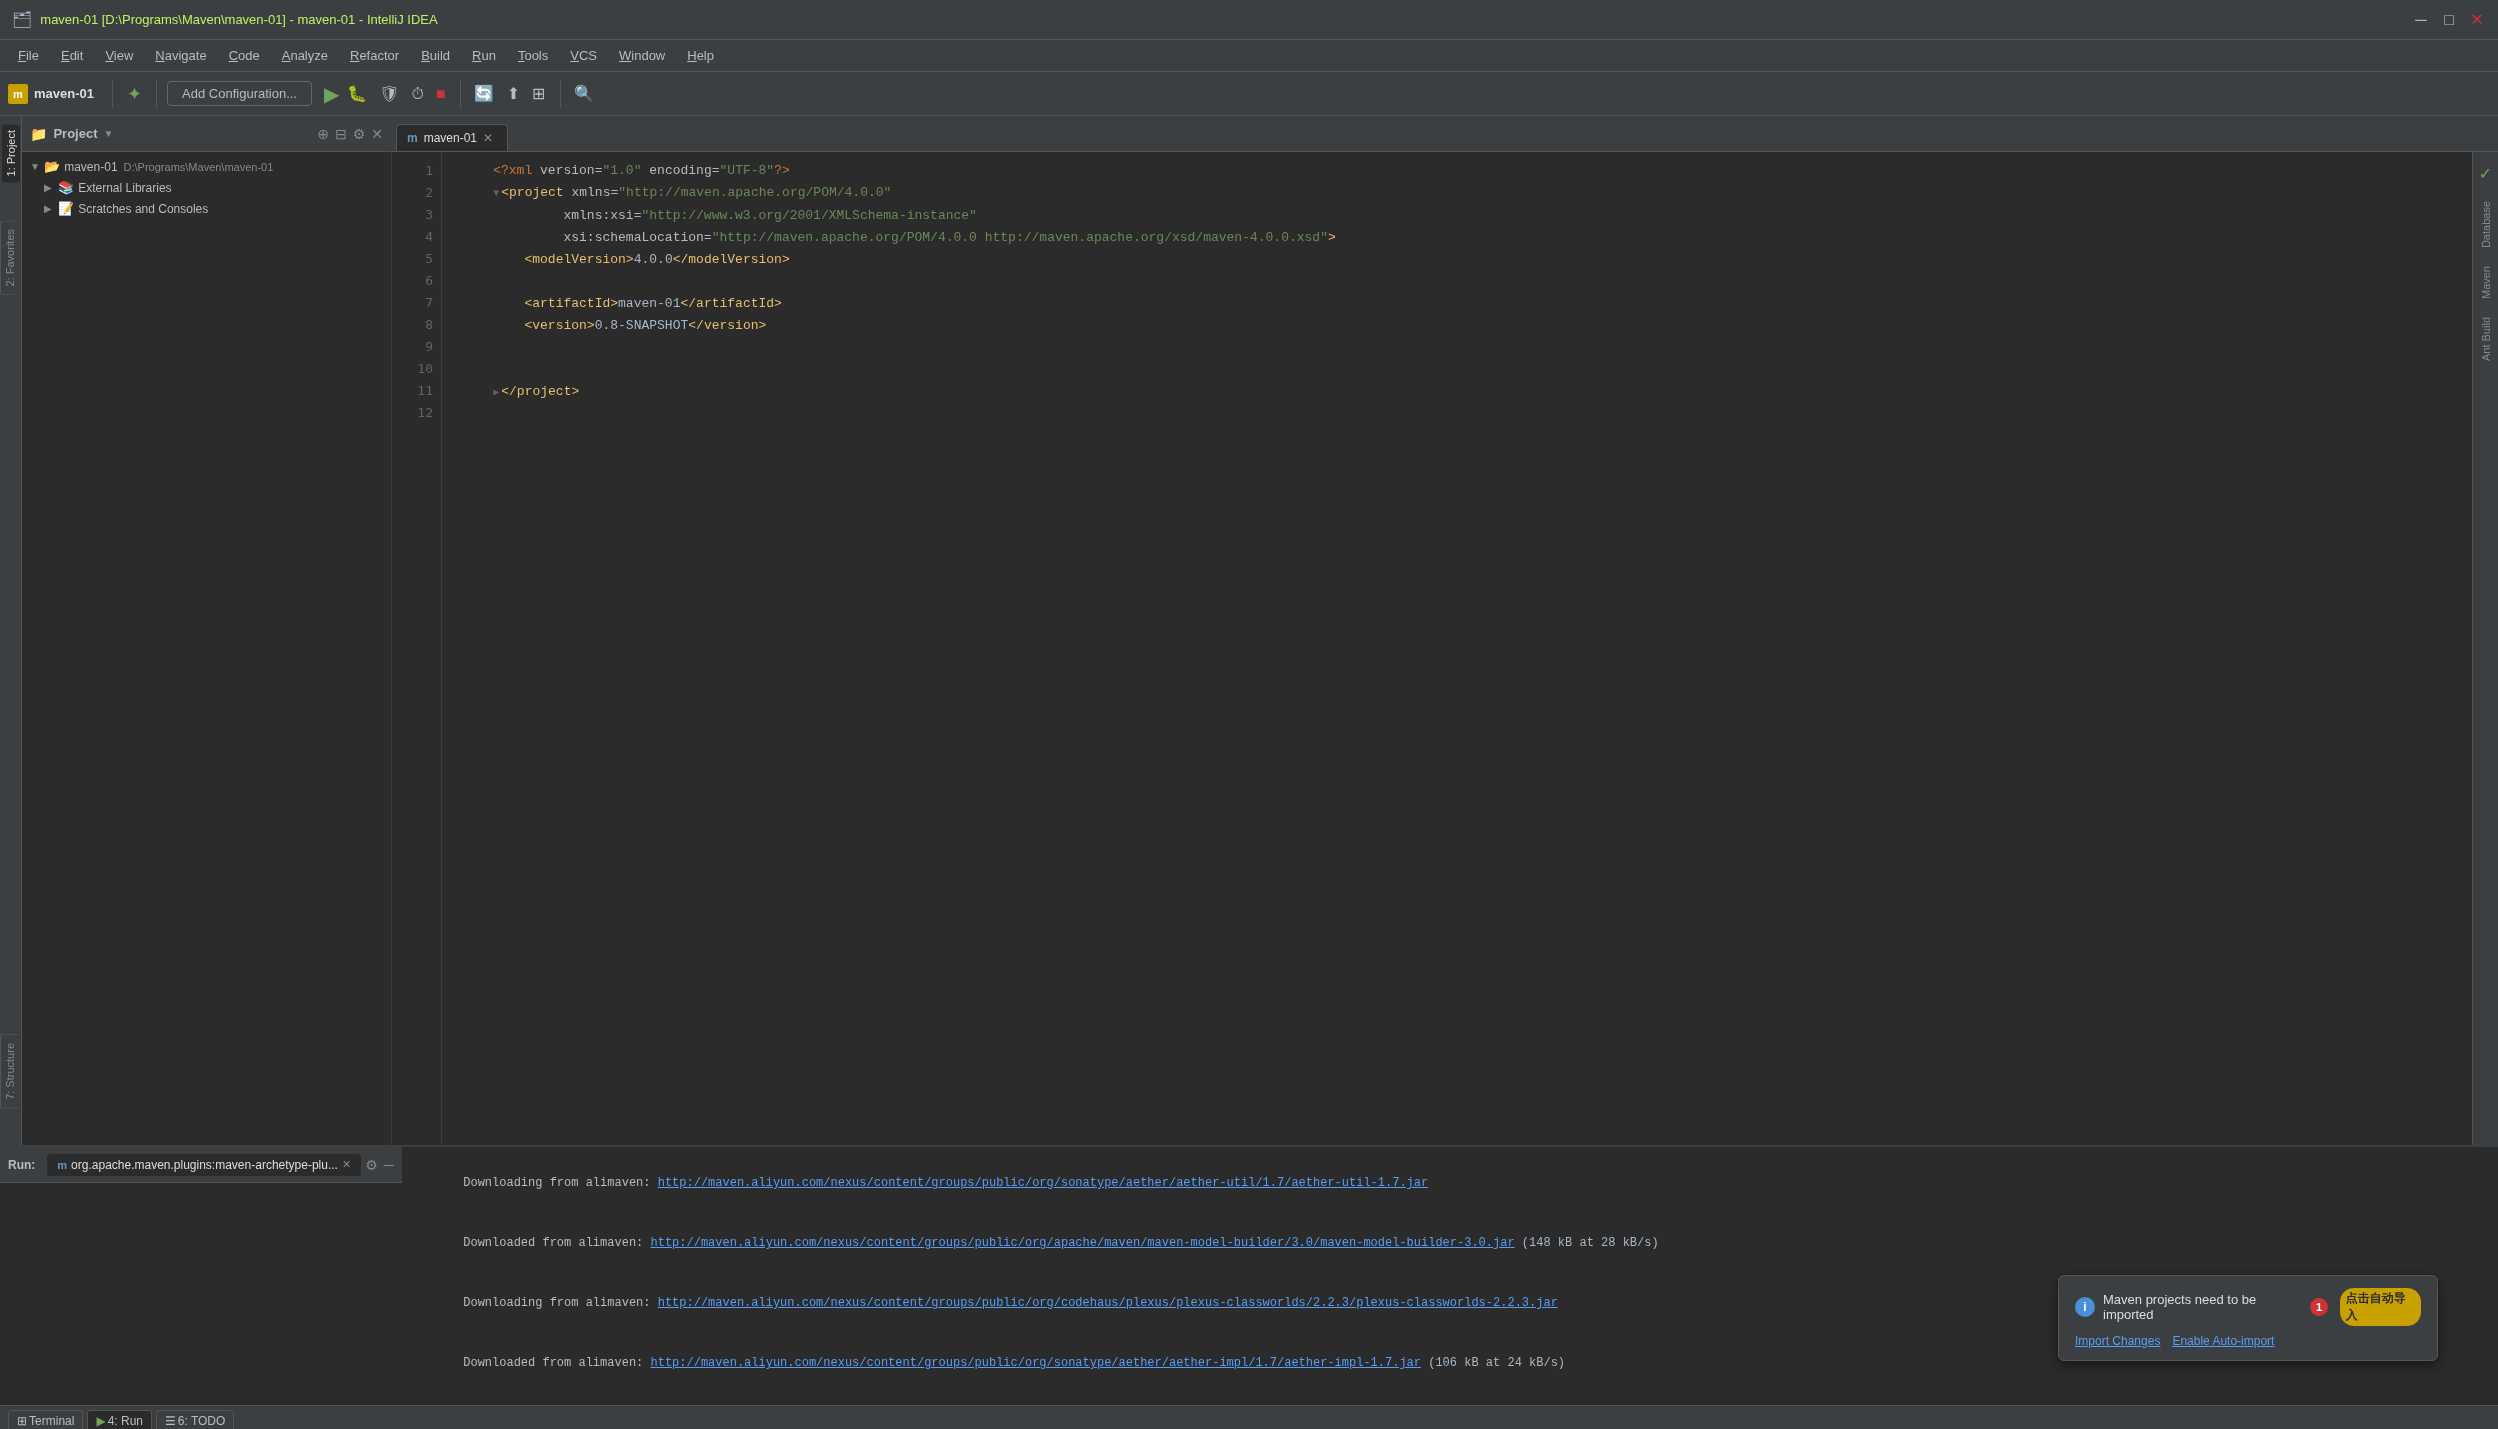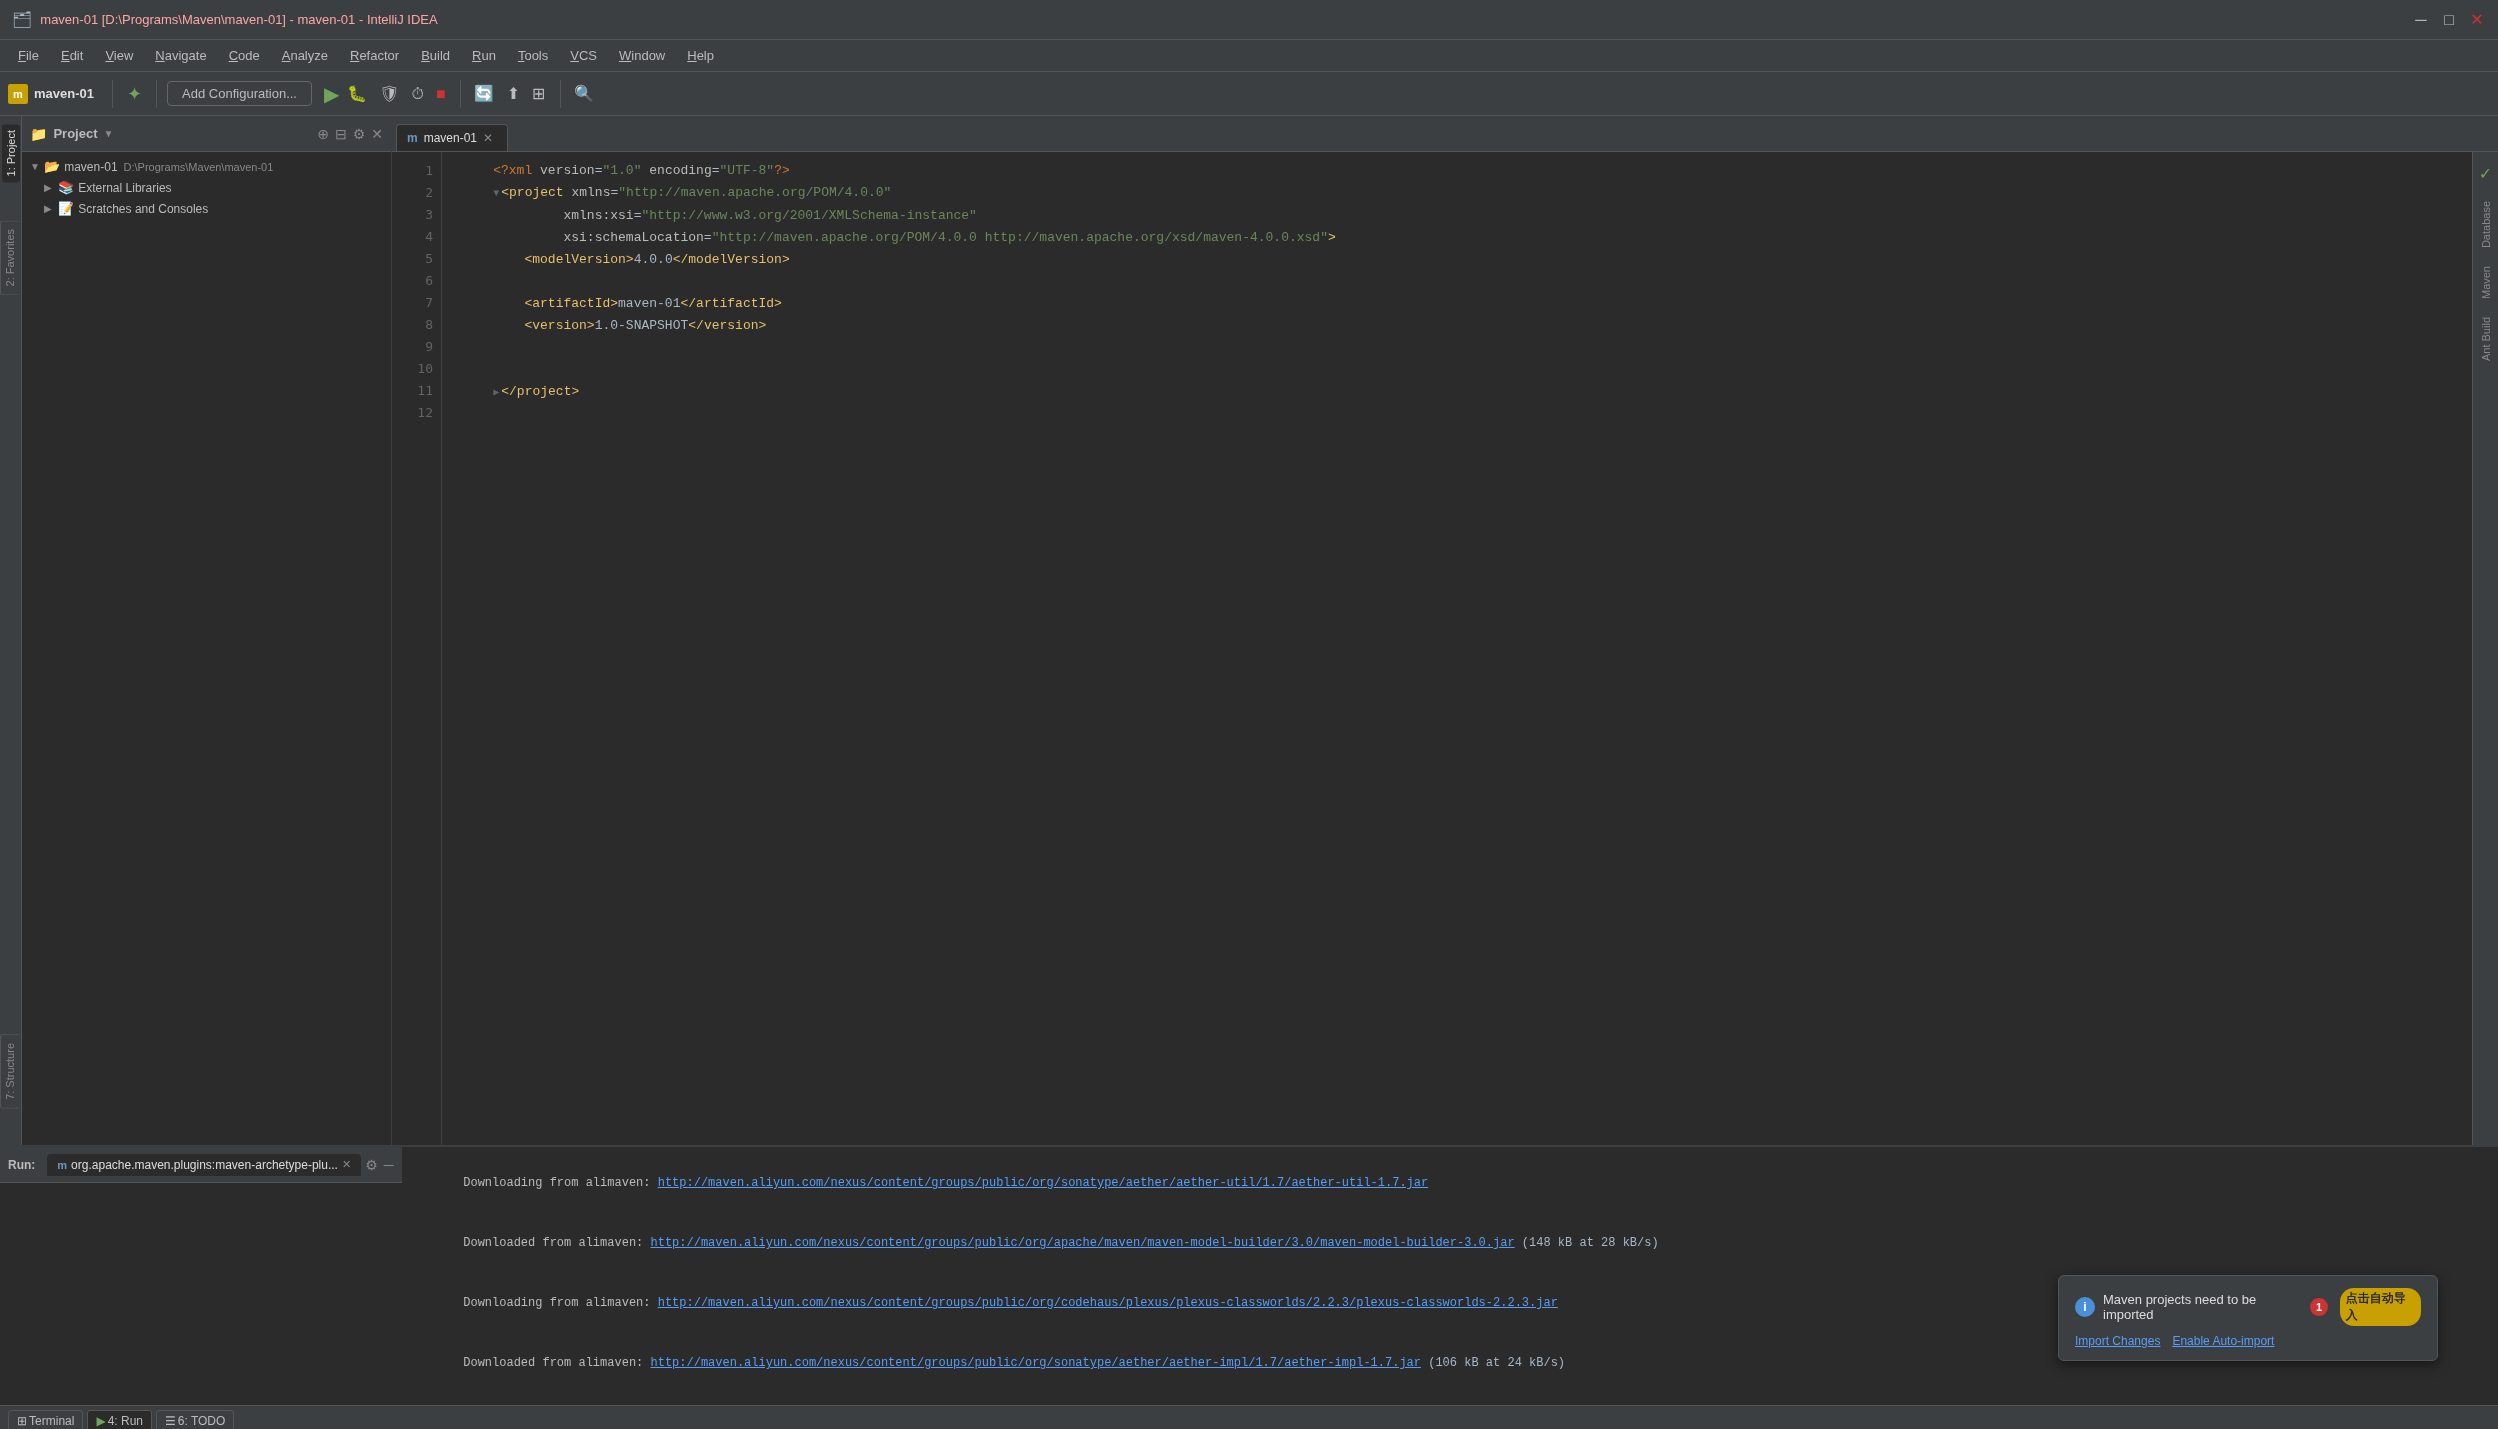--- a/index.html
+++ b/index.html
@@ -9,21 +9,21 @@
     #title-bar {
       background: #3c3f41;
       height: 40px;
       display: flex;
       align-items: center;
       padding: 0 12px;
       border-bottom: 1px solid #555;
       justify-content: space-between;
     }
     #title-bar .left { display: flex; align-items: center; gap: 8px; }
-    #title-bar .title-text { color: #fca5a5; font-size: 13px; }
+    #title-bar .title-text { color: #bef264; font-size: 13px; }
     #title-bar .win-controls { display: flex; gap: 10px; }
     #title-bar .win-btn { width: 18px; height: 18px; cursor: pointer; color: #bbb; font-size: 16px; display: flex; align-items: center; justify-content: center; }
 
     
     #menu-bar {
       background: #3c3f41;
       height: 32px;
       display: flex;
       align-items: center;
       padding: 0 8px;
@@ -415,21 +415,21 @@
         </div>
 
         <div id="code-area">
           <span class="code-line">    <span class="xml-pi">&lt;?xml</span> <span class="xml-attr-name">version</span>=<span class="xml-attr-value">"1.0"</span> <span class="xml-attr-name">encoding</span>=<span class="xml-attr-value">"UTF-8"</span><span class="xml-pi">?&gt;</span></span>
           <span class="code-line">    <span style="color:#606366; font-size:10px; margin-right:2px;">▼</span><span class="xml-bracket">&lt;</span><span class="xml-tag">project</span> <span class="xml-attr-name">xmlns</span>=<span class="xml-attr-value">"http://maven.apache.org/POM/4.0.0"</span></span>
           <span class="code-line">             <span class="xml-attr-name">xmlns:xsi</span>=<span class="xml-attr-value">"http://www.w3.org/2001/XMLSchema-instance"</span></span>
           <span class="code-line">             <span class="xml-attr-name">xsi:schemaLocation</span>=<span class="xml-attr-value">"http://maven.apache.org/POM/4.0.0 http://maven.apache.org/xsd/maven-4.0.0.xsd"</span><span class="xml-bracket">&gt;</span></span>
           <span class="code-line">        <span class="xml-bracket">&lt;</span><span class="xml-tag">modelVersion</span><span class="xml-bracket">&gt;</span><span class="xml-text">4.0.0</span><span class="xml-bracket">&lt;/</span><span class="xml-tag">modelVersion</span><span class="xml-bracket">&gt;</span></span>
           <span class="code-line"> </span>
           <span class="code-line">        <span class="xml-bracket">&lt;</span><span class="xml-tag">artifactId</span><span class="xml-bracket">&gt;</span><span class="xml-text">maven-01</span><span class="xml-bracket">&lt;/</span><span class="xml-tag">artifactId</span><span class="xml-bracket">&gt;</span></span>
-          <span class="code-line">        <span class="xml-bracket">&lt;</span><span class="xml-tag">version</span><span class="xml-bracket">&gt;</span><span class="xml-text">1.0-SNAPSHOT</span><span class="xml-bracket">&lt;/</span><span class="xml-tag">version</span><span class="xml-bracket">&gt;</span></span>
+          <span class="code-line">        <span class="xml-bracket">&lt;</span><span class="xml-tag">version</span><span class="xml-bracket">&gt;</span><span class="xml-text">0.8-SNAPSHOT</span><span class="xml-bracket">&lt;/</span><span class="xml-tag">version</span><span class="xml-bracket">&gt;</span></span>
           <span class="code-line"> </span>
           <span class="code-line"> </span>
           <span class="code-line">    <span style="color:#606366; font-size:10px; margin-right:2px;">▶</span><span class="xml-bracket">&lt;/</span><span class="xml-tag">project</span><span class="xml-bracket">&gt;</span></span>
         </div>
 
         <div id="right-side-panel">
           <span class="right-panel-checkmark" style="writing-mode:horizontal-tb; transform:none; margin-bottom:8px;">✓</span>
           <div class="right-panel-item">Database</div>
           <div class="right-panel-item">Maven</div>
           <div class="right-panel-item">Ant Build</div>

